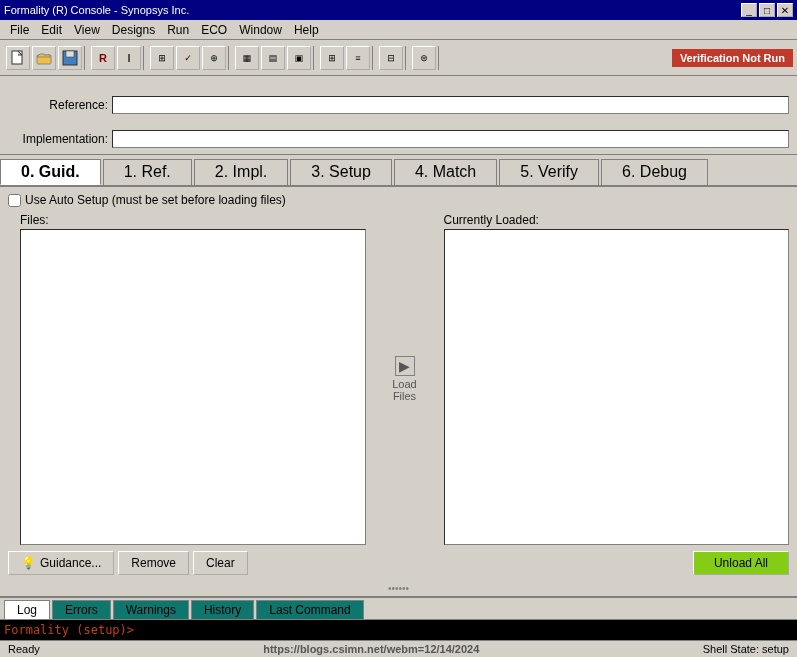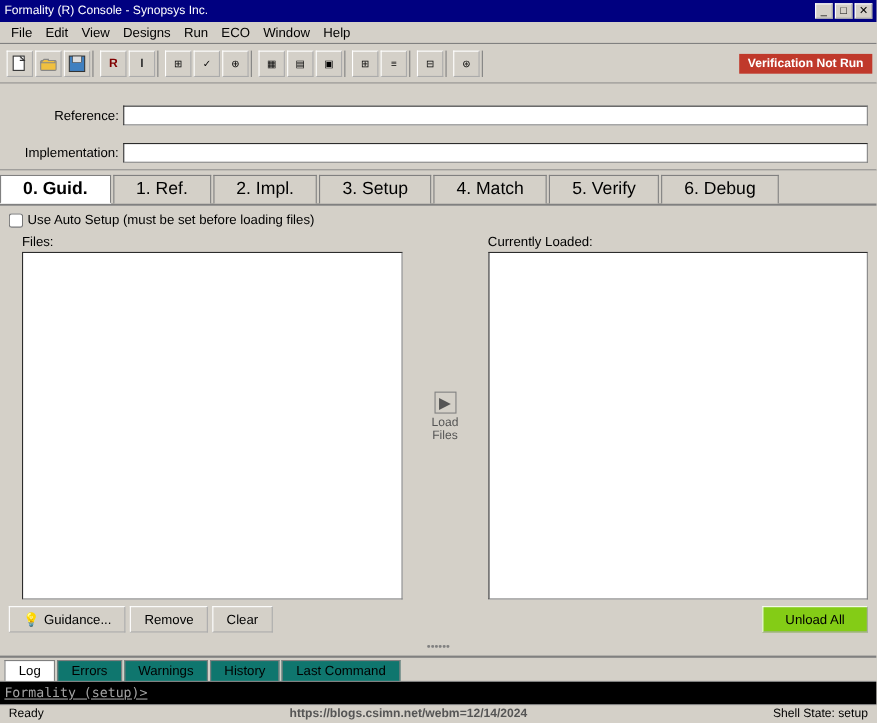--- a/index.html
+++ b/index.html
@@ -222,21 +222,21 @@
     }
     #console-input-area {
       background: #000;
       color: #fff;
       padding: 2px 4px;
       font-family: monospace;
       font-size: 12px;
       height: 20px;
       display: flex; align-items: center;
     }
-    #console-prompt { color: #a3a3a3; white-space: nowrap; text-decoration: underline; }
+    #console-prompt { color: #c2410c; white-space: nowrap; }
     #console-input {
       background: transparent;
       border: none;
       outline: none;
       color: #fff;
       font-family: monospace;
       font-size: 12px;
       flex: 1;
     }
 

